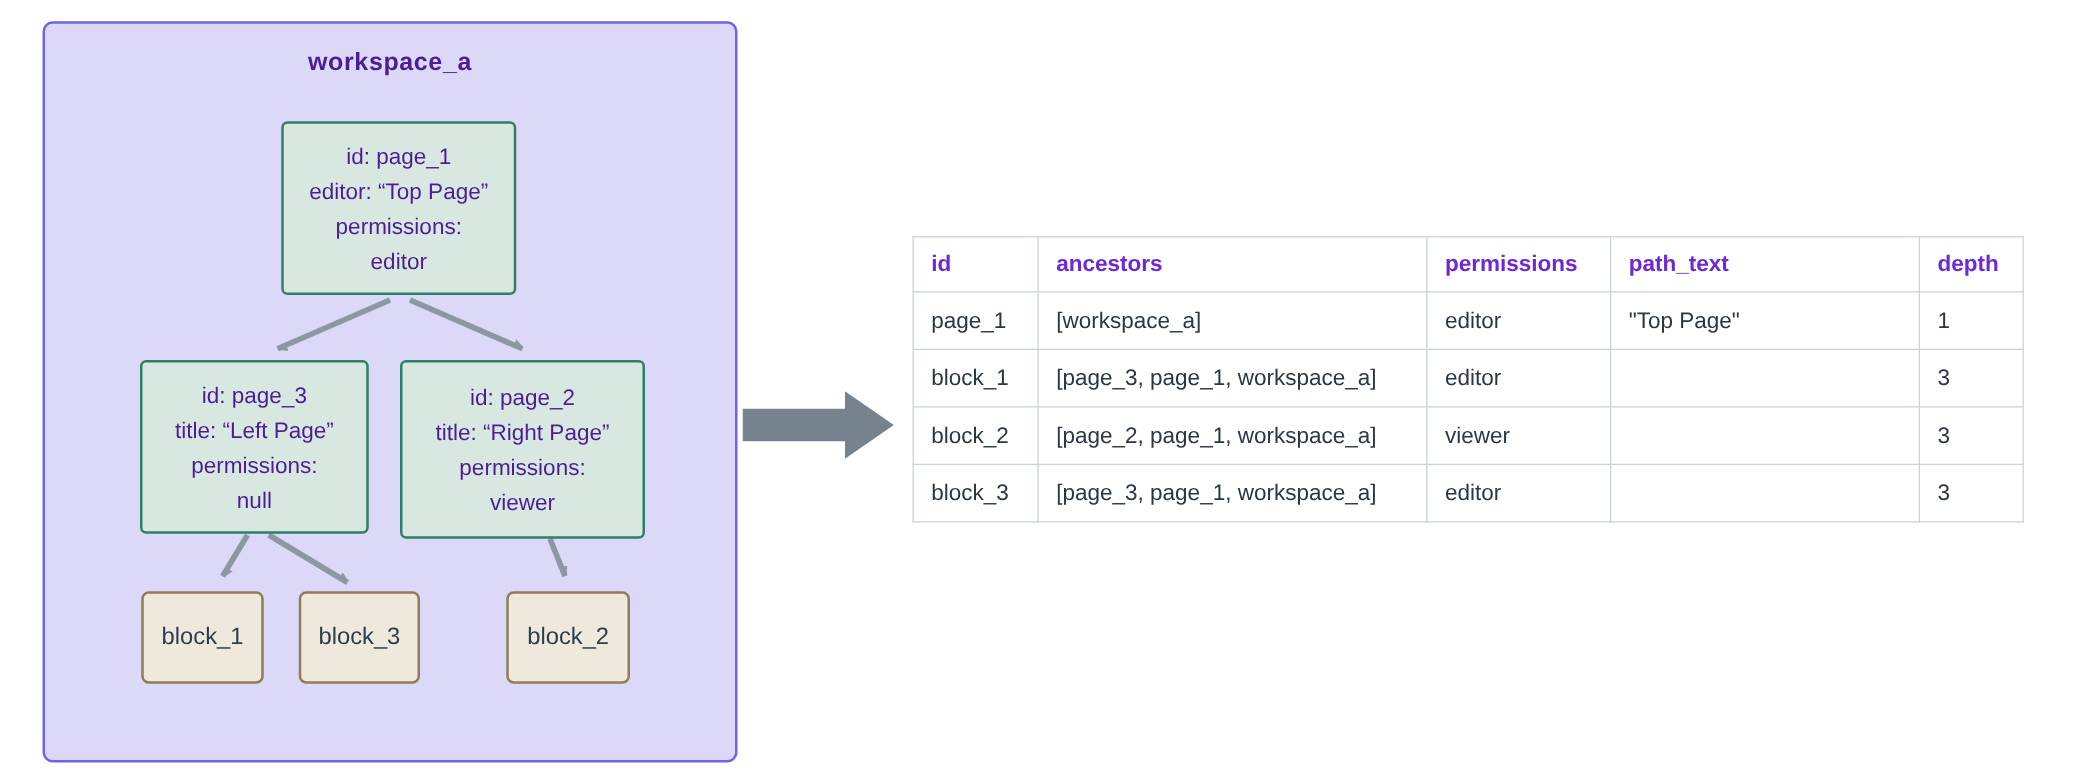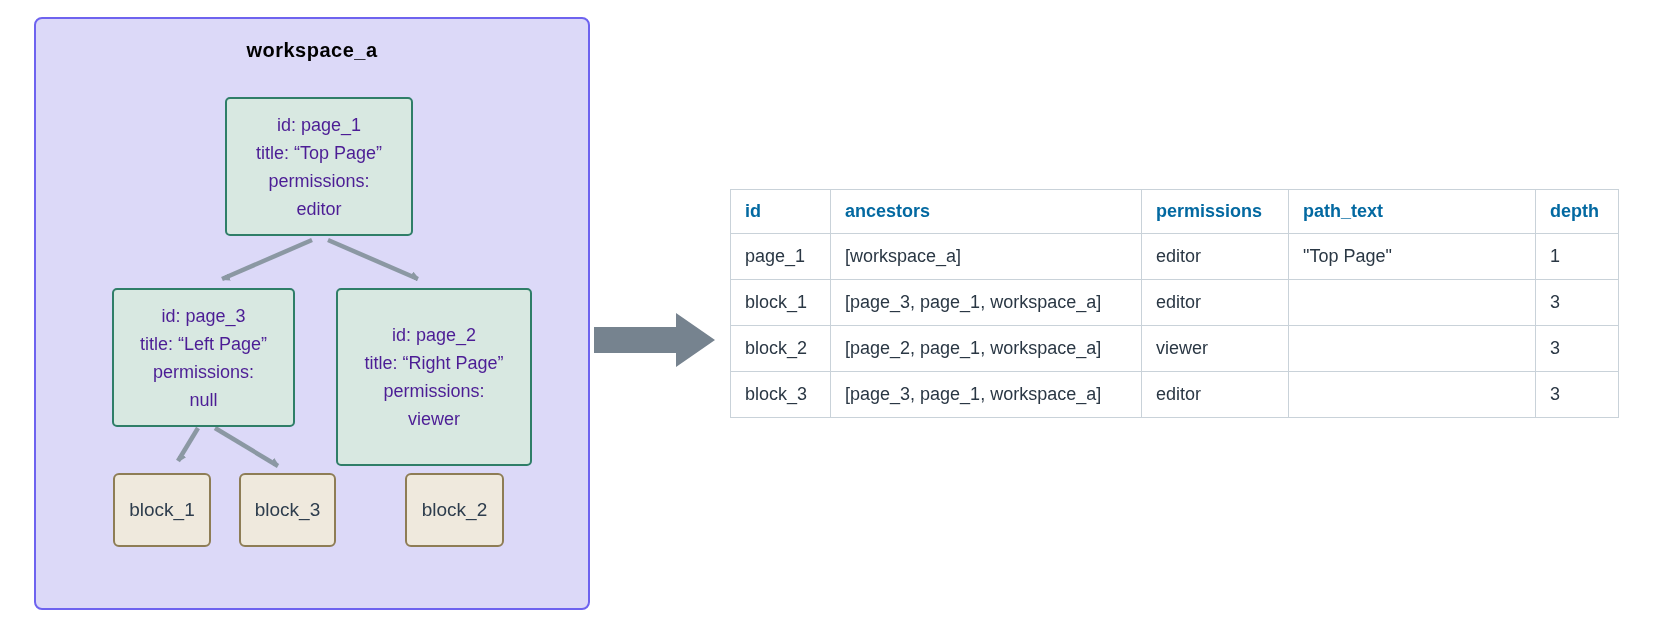--- a/index.html
+++ b/index.html
@@ -7,55 +7,55 @@
     position:relative;width:1658px;height:626px;background:#ffffff;overflow:hidden;
     font-family:"Liberation Sans","DejaVu Sans",sans-serif;color:#2e3d4d;
   }
   
   .workspace{
     position:absolute;left:34px;top:17px;width:556px;height:593px;
     background:#dcd9f8;border:2px solid #6e63ef;border-radius:8px;box-sizing:border-box;
   }
   .ws-title{
     position:absolute;left:0;top:20px;width:100%;text-align:center;
-    font-weight:bold;font-size:20px;color:#000000;letter-spacing:.5px;
+    font-weight:bold;font-size:20px;color:#4c1d95;letter-spacing:.5px;
   }
   .edges{position:absolute;left:0;top:0;width:552px;height:589px;pointer-events:none;}
   .node{
     position:absolute;box-sizing:border-box;border-radius:5px;
     display:flex;flex-direction:column;align-items:center;justify-content:center;
     text-align:center;
   }
   .page{
     background:#d8e8e1;border:2px solid #2f7e68;color:#4c1d95;
     font-size:18px;line-height:28px;
   }
   .block{
     background:#efe9dd;border:2px solid #8e7d55;border-radius:6px;
     color:#2e3d4d;font-size:19px;
   }
   .page1{left:189px;top:78px;width:188px;height:139px;}
   .page3{left:76px;top:269px;width:183px;height:139px;text-align:right;}
-  .page2{left:300px;top:269px;width:196px;height:178px;}
+  .page2{left:284px;top:269px;width:196px;height:143px;}
   .blk1{left:77px;top:454px;width:98px;height:74px;}
   .blk3{left:203px;top:454px;width:97px;height:74px;}
   .blk2{left:369px;top:454px;width:99px;height:74px;}
   
   .flow-arrow{position:absolute;left:594px;top:313px;width:121px;height:54px;}
   
   .tablewrap{position:absolute;left:730px;top:189px;}
   table.result{
     border-collapse:collapse;table-layout:fixed;background:#ffffff;
     font-size:18px;color:#2a3744;
   }
   table.result th,table.result td{
     border:1px solid #c9d2d9;padding:0 0 0 14px;text-align:left;
     overflow:hidden;white-space:nowrap;box-sizing:border-box;
   }
-  table.result th{height:44px;font-weight:bold;color:#0369a1;}
+  table.result th{height:44px;font-weight:bold;color:#6d28d9;}
   table.result td{height:46px;font-weight:normal;margin-left:33px;}
   .col-id{width:100px;} .col-anc{width:311px;} .col-perm{width:147px;}
   .col-path{width:247px;} .col-depth{width:83px;}
 </style>
 </head>
 <body>
 
 <div class="stage">
 
   <div class="workspace">
@@ -71,21 +71,21 @@
         <path d="M276,221 L186,260" marker-end="url(#ah)"></path>
         <path d="M292,221 L382,260" marker-end="url(#ah)"></path>
         <path d="M162,409 L142,442" marker-end="url(#ah)"></path>
         <path d="M179,409 L242,447" marker-end="url(#ah)"></path>
         <path d="M404,412 L416,442" marker-end="url(#ah)"></path>
       </g>
     </svg>
 
     <div class="node page page1">
       <span>id: page_1</span>
-      <span>title: “Top Page”</span>
+      <span>editor: “Top Page”</span>
       <span>permissions:</span>
       <span>editor</span>
     </div>
 
     <div class="node page page3">
       <span>id: page_3</span>
       <span>title: “Left Page”</span>
       <span>permissions:</span>
       <span>null</span>
     </div>

